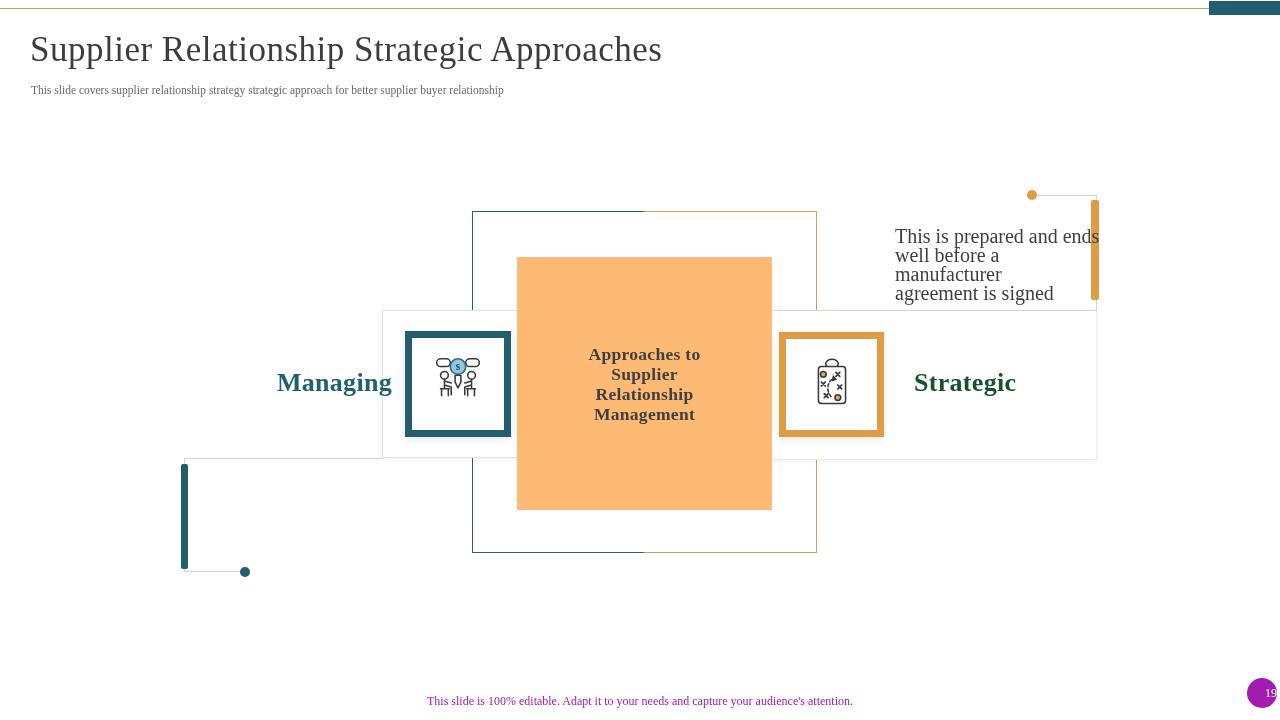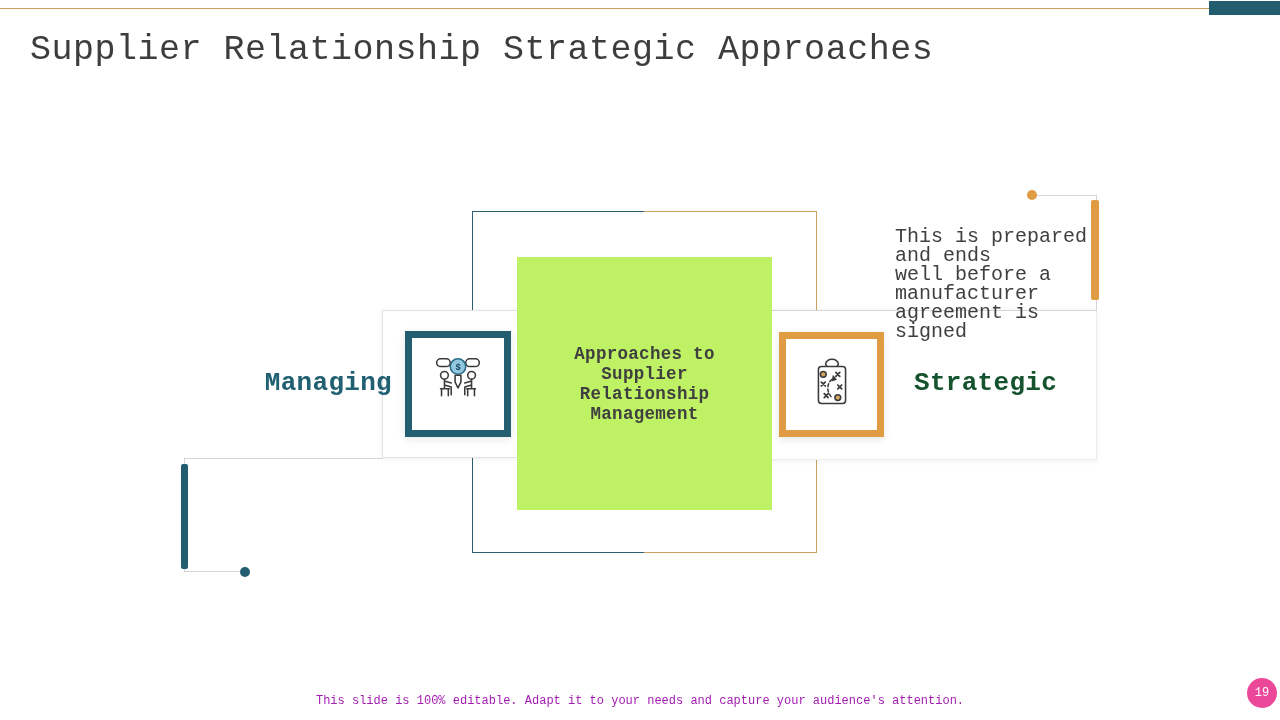--- a/index.html
+++ b/index.html
@@ -1,36 +1,36 @@
 <!DOCTYPE html>
 <html><head>
 <meta charset="utf-8">
 <style>
   * { margin:0; padding:0; box-sizing:border-box; }
   html,body { background:#ffffff; }
   .slide {
     position:relative; width:1280px; height:720px; background:#ffffff;
-    font-family:Liberation Mono, monospace; overflow:hidden;
+    font-family:Liberation Serif, serif; overflow:hidden;
   }
   
   .top-line { position:absolute; left:0; top:8px; width:1209px; height:1px; background:#C9A35C; }
   .corner-rect { position:absolute; left:1209px; top:1px; width:71px; height:14px; background:#235E70; }
 
   
   .title { position:absolute; left:30px; top:30px; font-size:35px; color:#3D3D3D; letter-spacing:0.5px; font-weight:400; white-space:nowrap; }
   .subtitle { position:absolute; left:31px; top:84px; font-size:11.5px; color:#6A6A6A; }
 
   
   .bigbox-left  { position:absolute; left:472px; top:211px; width:172px; height:342px;
     border-left:1px solid #2E5F71; border-top:1px solid #2E5F71; border-bottom:1px solid #2E5F71; }
   .bigbox-right { position:absolute; left:644px; top:211px; width:173px; height:342px;
     border-right:1px solid #C9A35C; border-top:1px solid #C9A35C; border-bottom:1px solid #C9A35C; }
 
   
-  .center-square { position:absolute; left:517px; top:257px; width:255px; height:253px; background:#bef264;
+  .center-square { position:absolute; left:517px; top:257px; width:255px; height:253px; background:#fdba74;
     display:flex; align-items:center; justify-content:center; }
   .center-label { font-size:17.5px; font-weight:700; color:#3F3F3F; text-align:center; line-height:20px; white-space:pre-line; letter-spacing:0.3px; }
 
   
   .panel { position:absolute; background:#ffffff; box-shadow:0 1px 7px rgba(0,0,0,0.06); }
   .panel-left  { left:382px; top:310px; width:156px; height:148px; border:1px solid #E2E2E2; }
   .panel-right { left:752px; top:310px; width:345px; height:150px; border:1px solid #ECECEC; border-top:1px solid #D5D5D5; }
 
   
   .cline { position:absolute; background:#D5D5D5; }
@@ -59,33 +59,34 @@
   .icon-box-right { left:779px; top:332px; width:105px; height:105px; border:7px solid #DF9C42; }
 
   
   .side-label { position:absolute; font-size:26px; font-weight:700; letter-spacing:0.3px; }
   .label-reactive  { left:240px; top:368px; width:152px; text-align:right; color:#206072; }
   .label-strategic { left:914px; top:368px; color:#14532d; }
 
   
   .footer { position:absolute; left:0; right:0; top:694px; text-align:center; font-size:12px; color:#a21caf; }
   .page-badge { position:absolute; left:1247px; top:678px; width:30px; height:30px; border-radius:50%;
-    background:#ec4899; color:#ffffff; font-size:12px; display:flex; align-items:center; justify-content:center; }
+    background:#a21caf; color:#ffffff; font-size:12px; display:flex; align-items:center; justify-content:flex-end; }
 
   svg { display:block; }
 </style>
 </head>
 <body>
 
 <div class="slide">
 
   <div class="top-line"></div>
   <div class="corner-rect"></div>
 
   <div class="title">Supplier Relationship Strategic Approaches</div>
+  <div class="subtitle">This slide covers supplier relationship strategy strategic approach for better supplier buyer relationship</div>
 
   <div class="bigbox-left"></div>
   <div class="bigbox-right"></div>
 
   <div class="panel panel-left"></div>
   <div class="panel panel-right"></div>
 
   <div class="center-square">
     <div class="center-label">Approaches to
 Supplier

